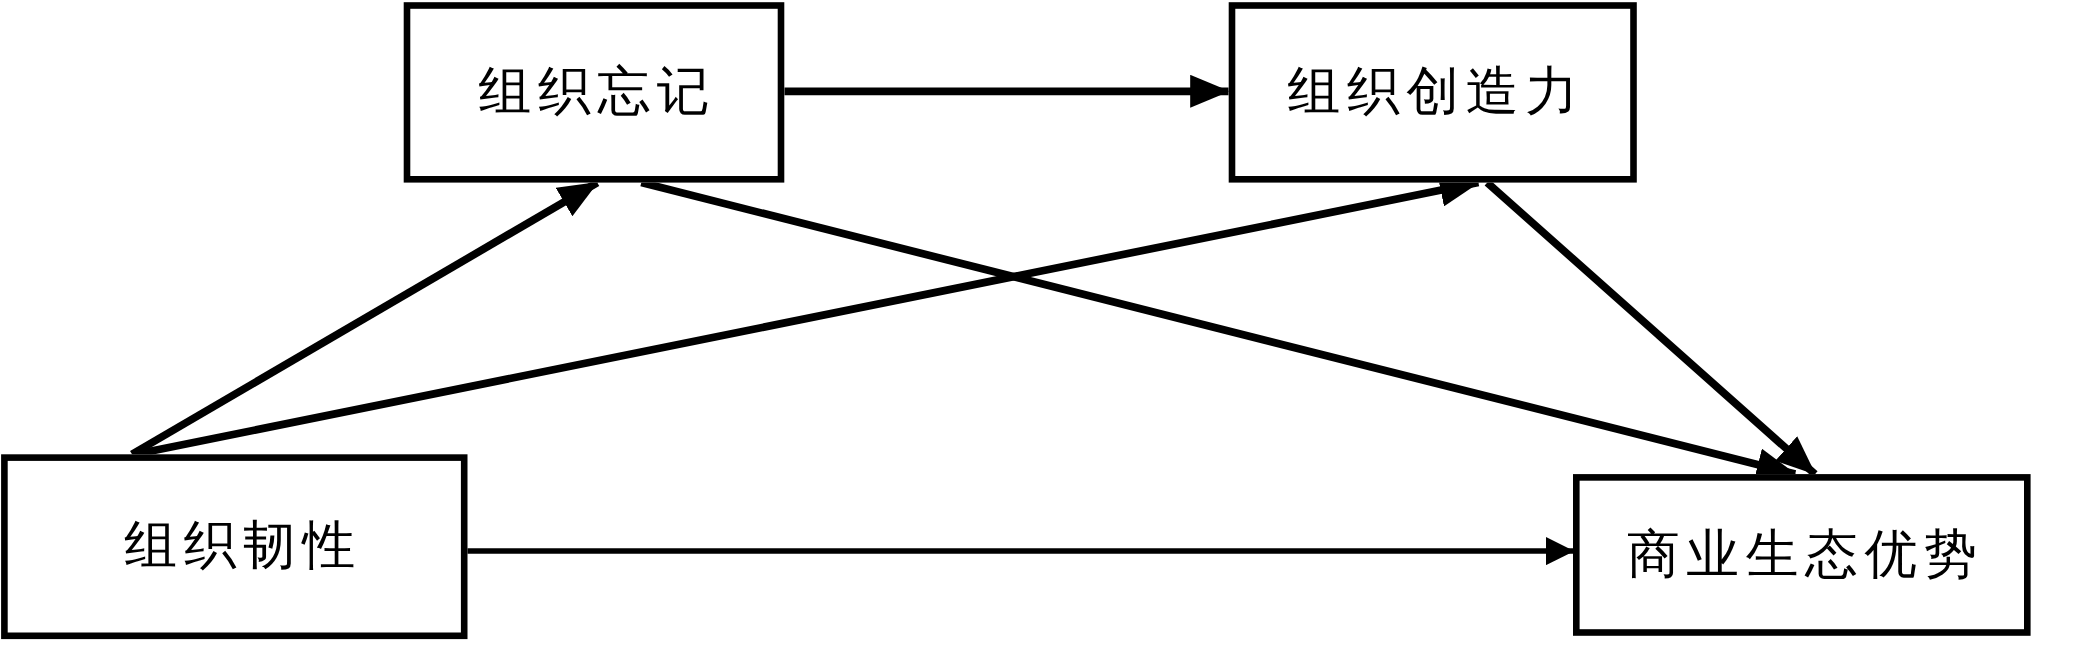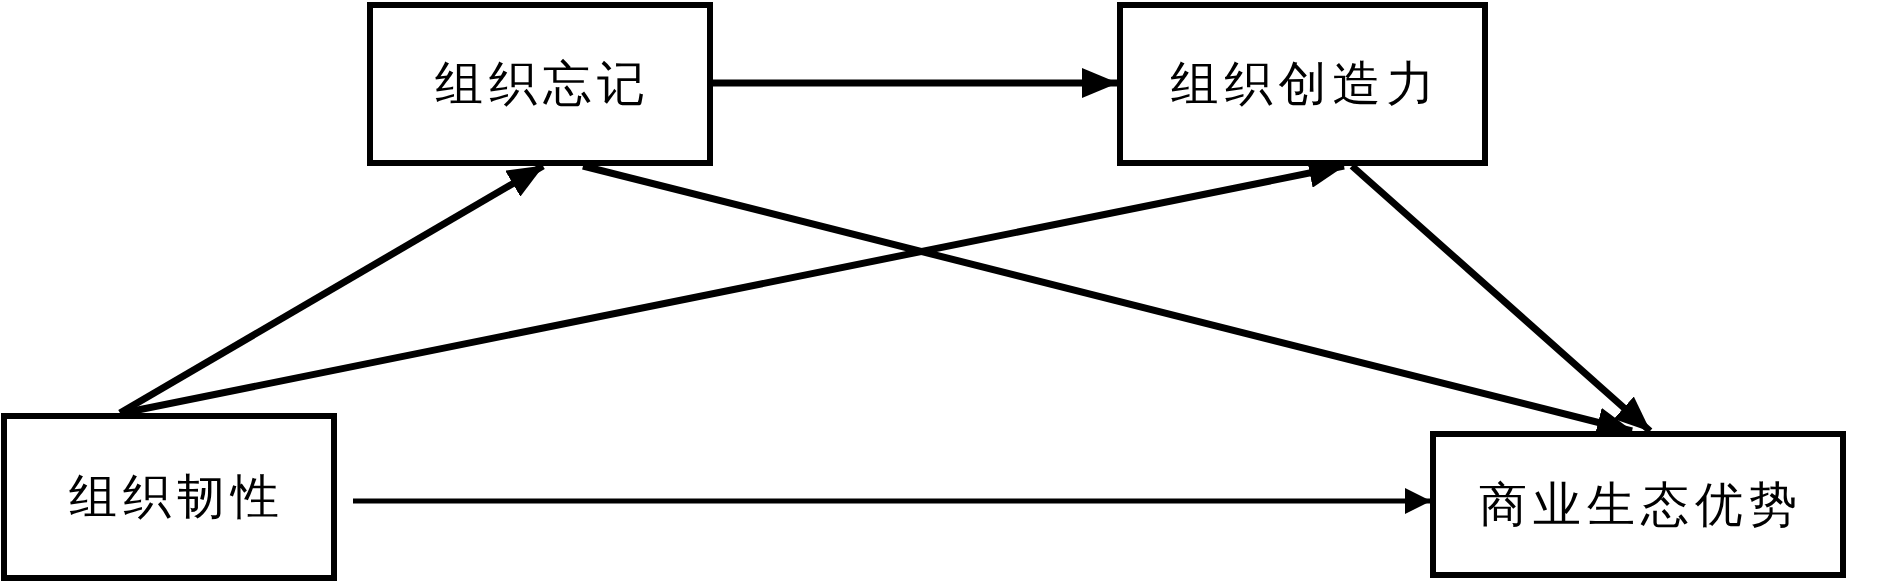--- a/index.html
+++ b/index.html
@@ -69,21 +69,21 @@
     </svg>
 
   <div class="node" style="left: 367px; top: 2px; width: 346px; height: 164px;">
     <span class="node-label">组织忘记</span>
   </div>
 
   <div class="node" style="left: 1117px; top: 2px; width: 371px; height: 164px;">
     <span class="node-label">组织创造力</span>
   </div>
 
-  <div class="node" style="left: 1px; top: 413px; width: 336px; height: 168px; padding-left: 10px;">
+  <div class="node" style="left: 1px; top: 413px; width: 424px; height: 168px; padding-left: 10px;">
     <span class="node-label">组织韧性</span>
   </div>
 
   <div class="node" style="left: 1430px; top: 431px; width: 416px; height: 147px;">
     <span class="node-label">商业生态优势</span>
   </div>
 
 </div>
 
 </body></html>

